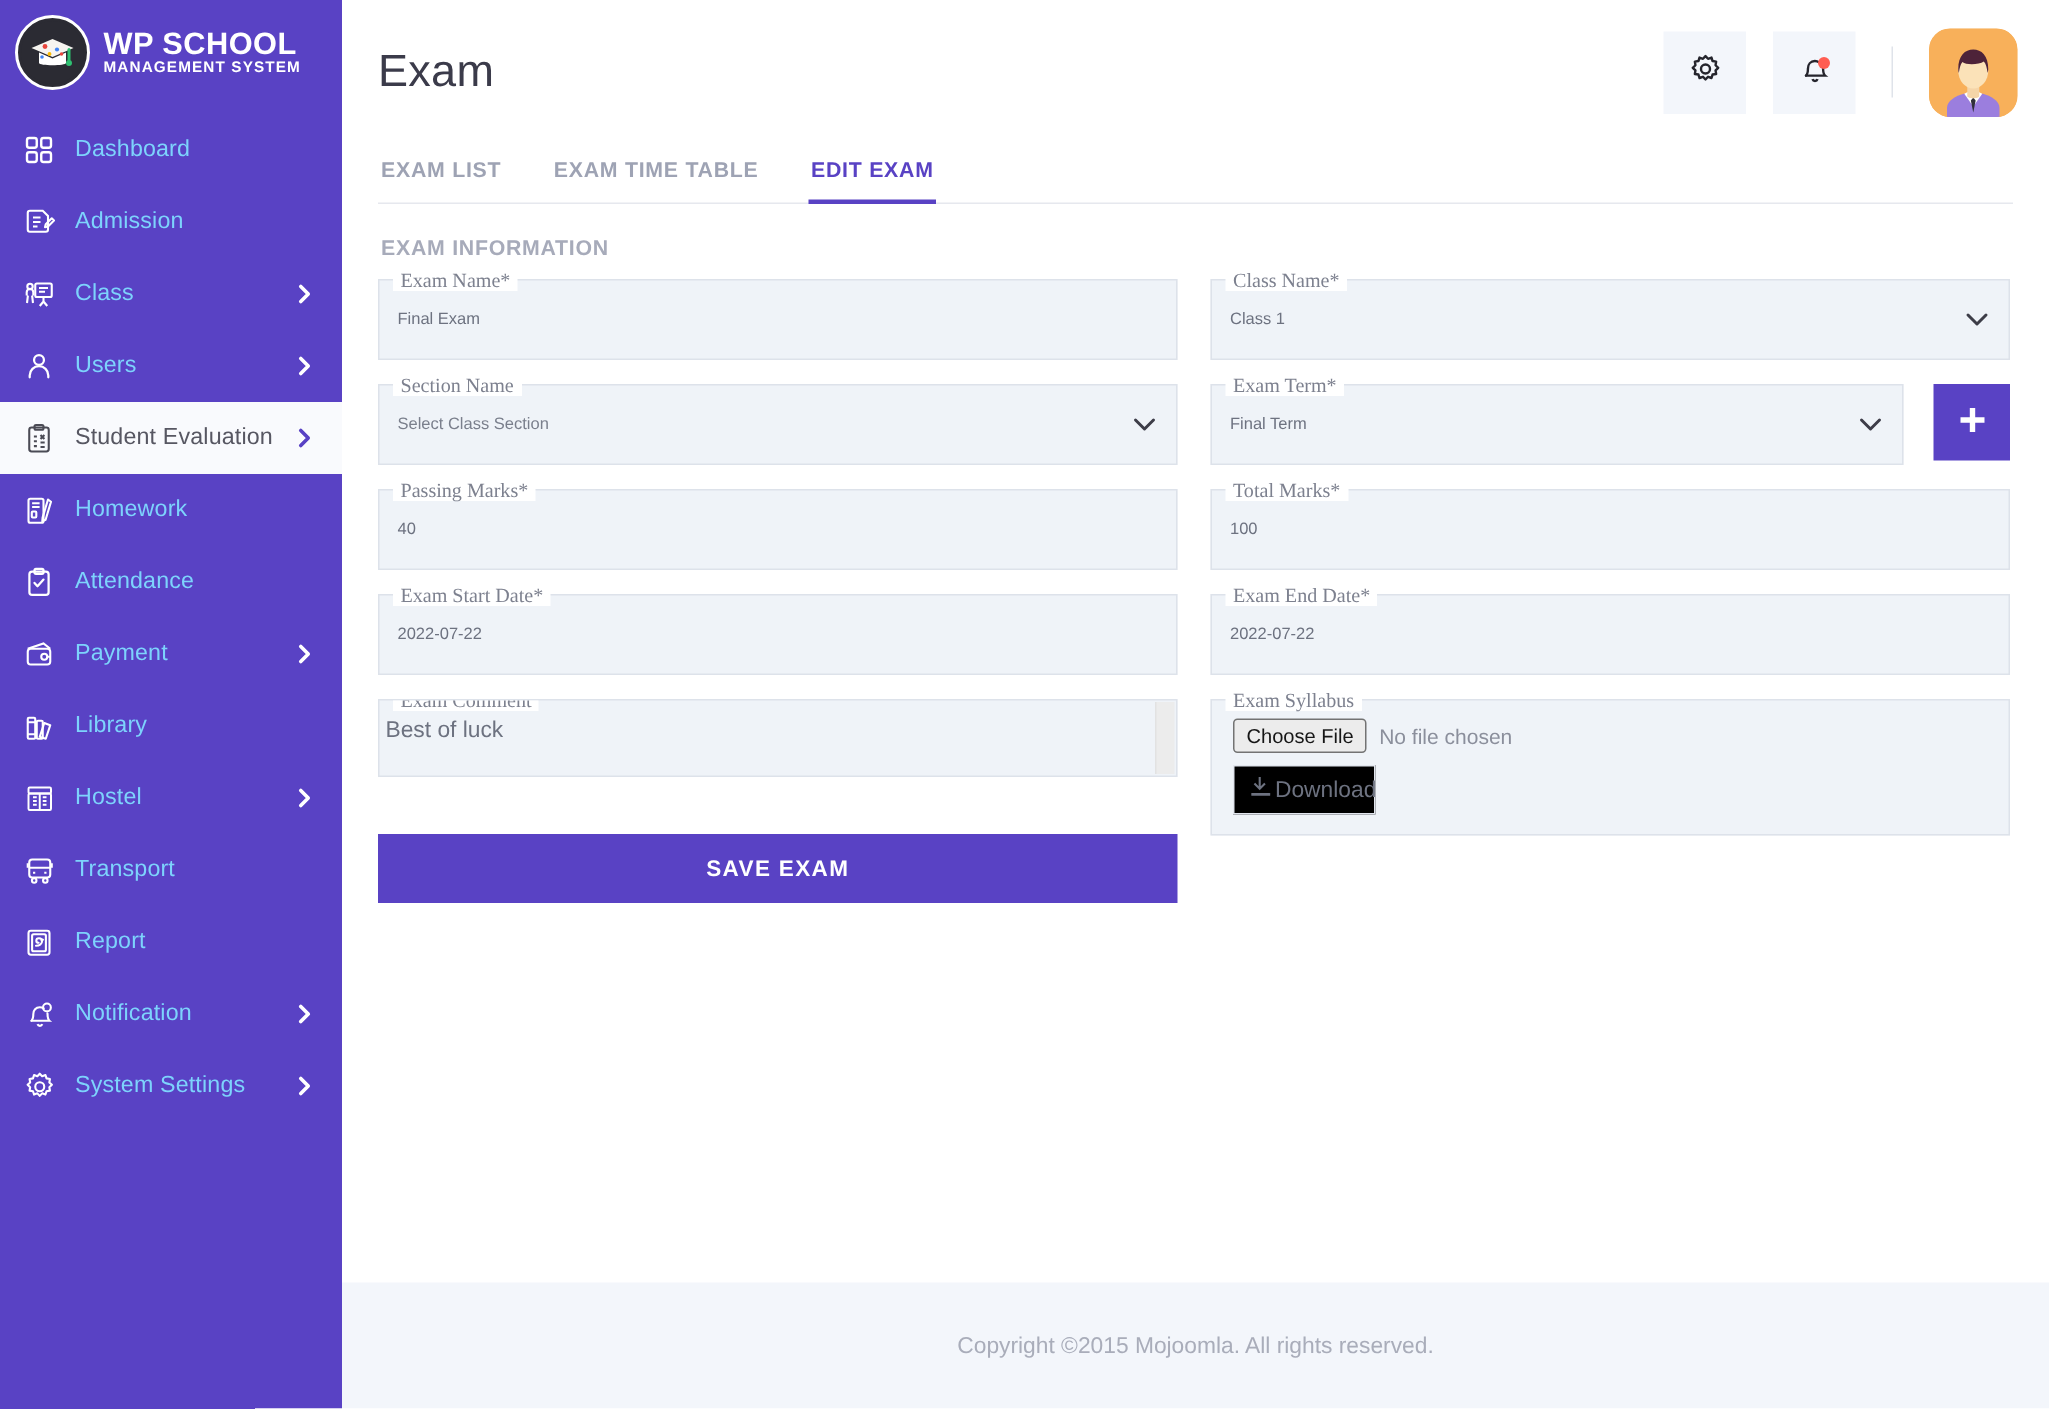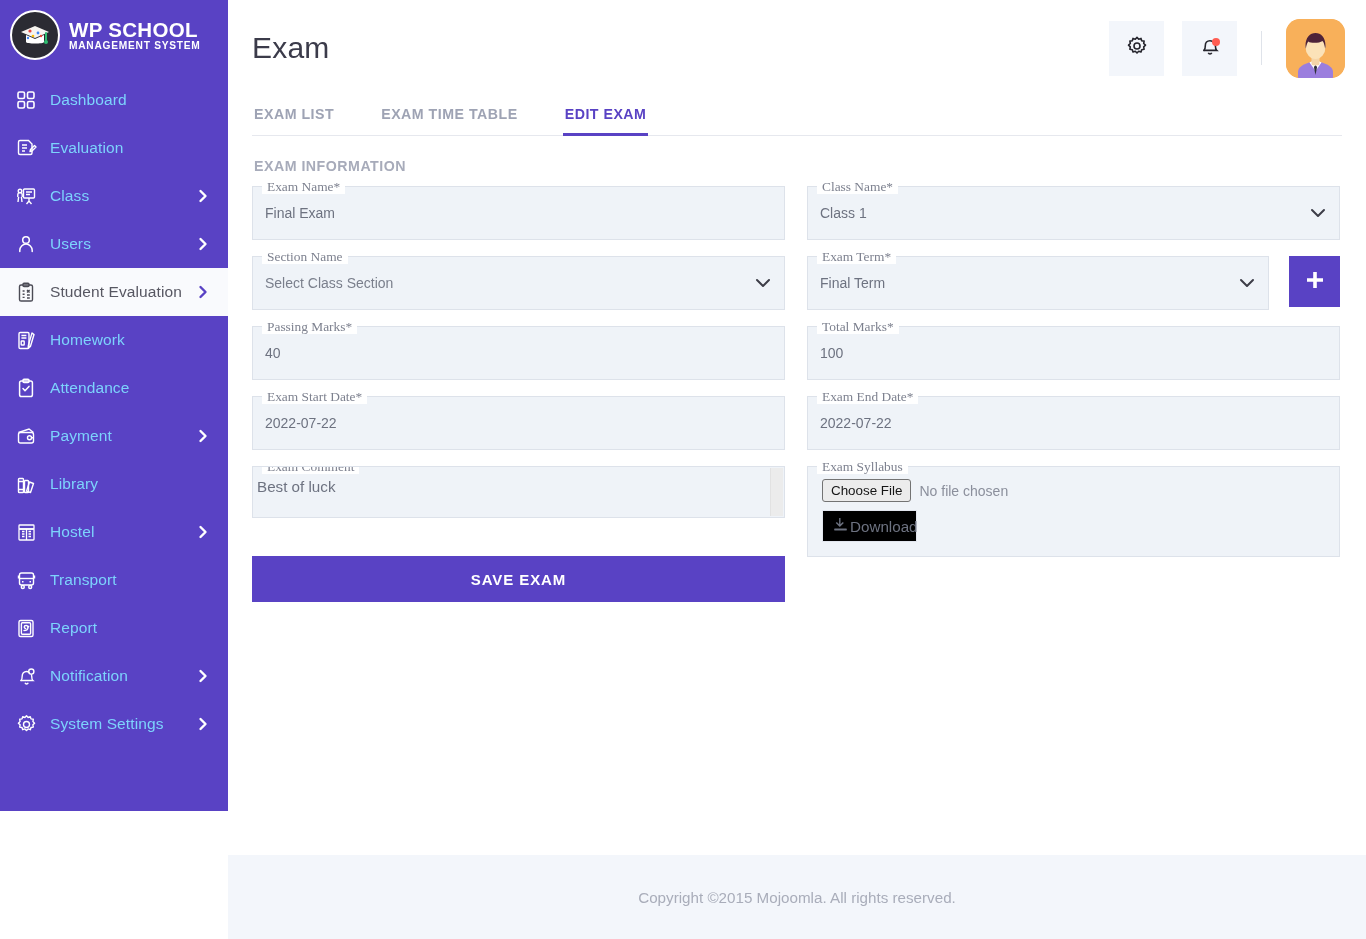--- a/index.html
+++ b/index.html
@@ -7,21 +7,21 @@
   html, body {
     width: 1366px; height: 939px;
     font-family: "Liberation Sans", sans-serif;
     background: #ffffff;
     overflow: hidden;
   }
   .app { display: flex; width: 1366px; height: 939px; }
 
   
   .sidebar {
-    width: 228px; min-width: 228px; height: 811px;
+    width: 228px; min-width: 228px; height: 939px;
     background: #5942c4;
     display: flex; flex-direction: column;
     position: relative;
   }
   .brand {
     display: flex; align-items: center; gap: 9px;
     padding: 10px 0 12px 10px;
     height: 72px;
   }
   .brand-logo {
@@ -96,21 +96,21 @@
   }
   .divider-v { width: 1px; height: 34px; background: #dfe3ea; margin: 0 6px; }
   .avatar {
     width: 59px; height: 59px; border-radius: 14px;
     background: #f8b05a; overflow: hidden; position: relative;
     cursor: pointer;
   }
 
   
   .content { flex: 1; padding: 0 24px 0 24px; overflow: hidden; }
-  .tabs { display: flex; gap: 12px; border-bottom: 1px solid #e6e8ee; }
+  .tabs { display: flex; gap: 0; border-bottom: 1px solid #e6e8ee; }
   .tab {
     font-size: 14.2px; font-weight: bold; letter-spacing: .5px;
     color: #9ea3b4; padding: 10px 2px 13px 2px; margin-right: 31px;
     cursor: pointer; position: relative; white-space: nowrap;
   }
   .tab.active { color: #5942c4; }
   .tab.active::after {
     content: ""; position: absolute; left: 0; right: 0; bottom: -1px;
     height: 3px; background: #5942c4;
   }
@@ -139,21 +139,21 @@
   }
   .field.tall { height: 54px; }
   .field-legend {
     position: absolute; top: -8px; left: 9px;
     background: #ffffff; padding: 0 5px;
     font-size: 13.4px; color: #7d818f; white-space: nowrap;
     line-height: 15px;
     font-family: Liberation Serif, serif;
   }
   .field-value {
-    font-size: 14px; color: #6d7280; flex: 1;
+    font-size: 11px; color: #6d7280; flex: 1;
     white-space: nowrap; overflow: hidden;
   }
   .field-value.placeholder { color: #7a7f8c; }
   .chev-down { width: 18px; height: 18px; display: flex; align-items: center; justify-content: center; }
 
   .row-with-add { display: flex; align-items: flex-start; gap: 20px; justify-content: space-between; }
   .row-with-add .field { flex: 1; }
   .add-btn {
     width: 51px; height: 51px; min-width: 51px;
     background: #5942c4; color: #fff;
@@ -260,21 +260,21 @@
       </div>
 
       <div class="nav-item">
         <span class="nav-icon">
           <svg width="21" height="21" viewBox="0 0 21 21" fill="none" stroke="#ffffff" stroke-width="1.4">
             <path d="M4 2.5 h8.5 l3.5 3.5 V15 a1.5 1.5 0 0 1-1.5 1.5 H4 A1.5 1.5 0 0 1 2.5 15 V4 A1.5 1.5 0 0 1 4 2.5 z"></path>
             <path d="M6 7 h5 M6 10 h5 M6 13 h3"></path>
             <path d="M14.5 11.5 l4-4 1.5 1.5 -4 4 -2 .5 z" stroke-linejoin="round"></path>
           </svg>
         </span>
-        <span class="nav-label">Evaluation</span>
+        <span class="nav-label">Admission</span>
       </div>
 
       <div class="nav-item">
         <span class="nav-icon">
           <svg width="21" height="21" viewBox="0 0 21 21" fill="none" stroke="#ffffff" stroke-width="1.4">
             <rect x="7.5" y="3" width="11" height="9" rx="1"></rect>
             <path d="M10 6 h6 M10 8.5 h4"></path>
             <path d="M13 12 v3 M10.5 18 l2.5-3 2.5 3"></path>
             <circle cx="4" cy="5" r="1.8"></circle>
             <path d="M1.8 11 v-2.2 a2.2 2.2 0 0 1 4.4 0 V11 M2.6 11 l-.6 5 M5.4 11 l.6 5"></path>

